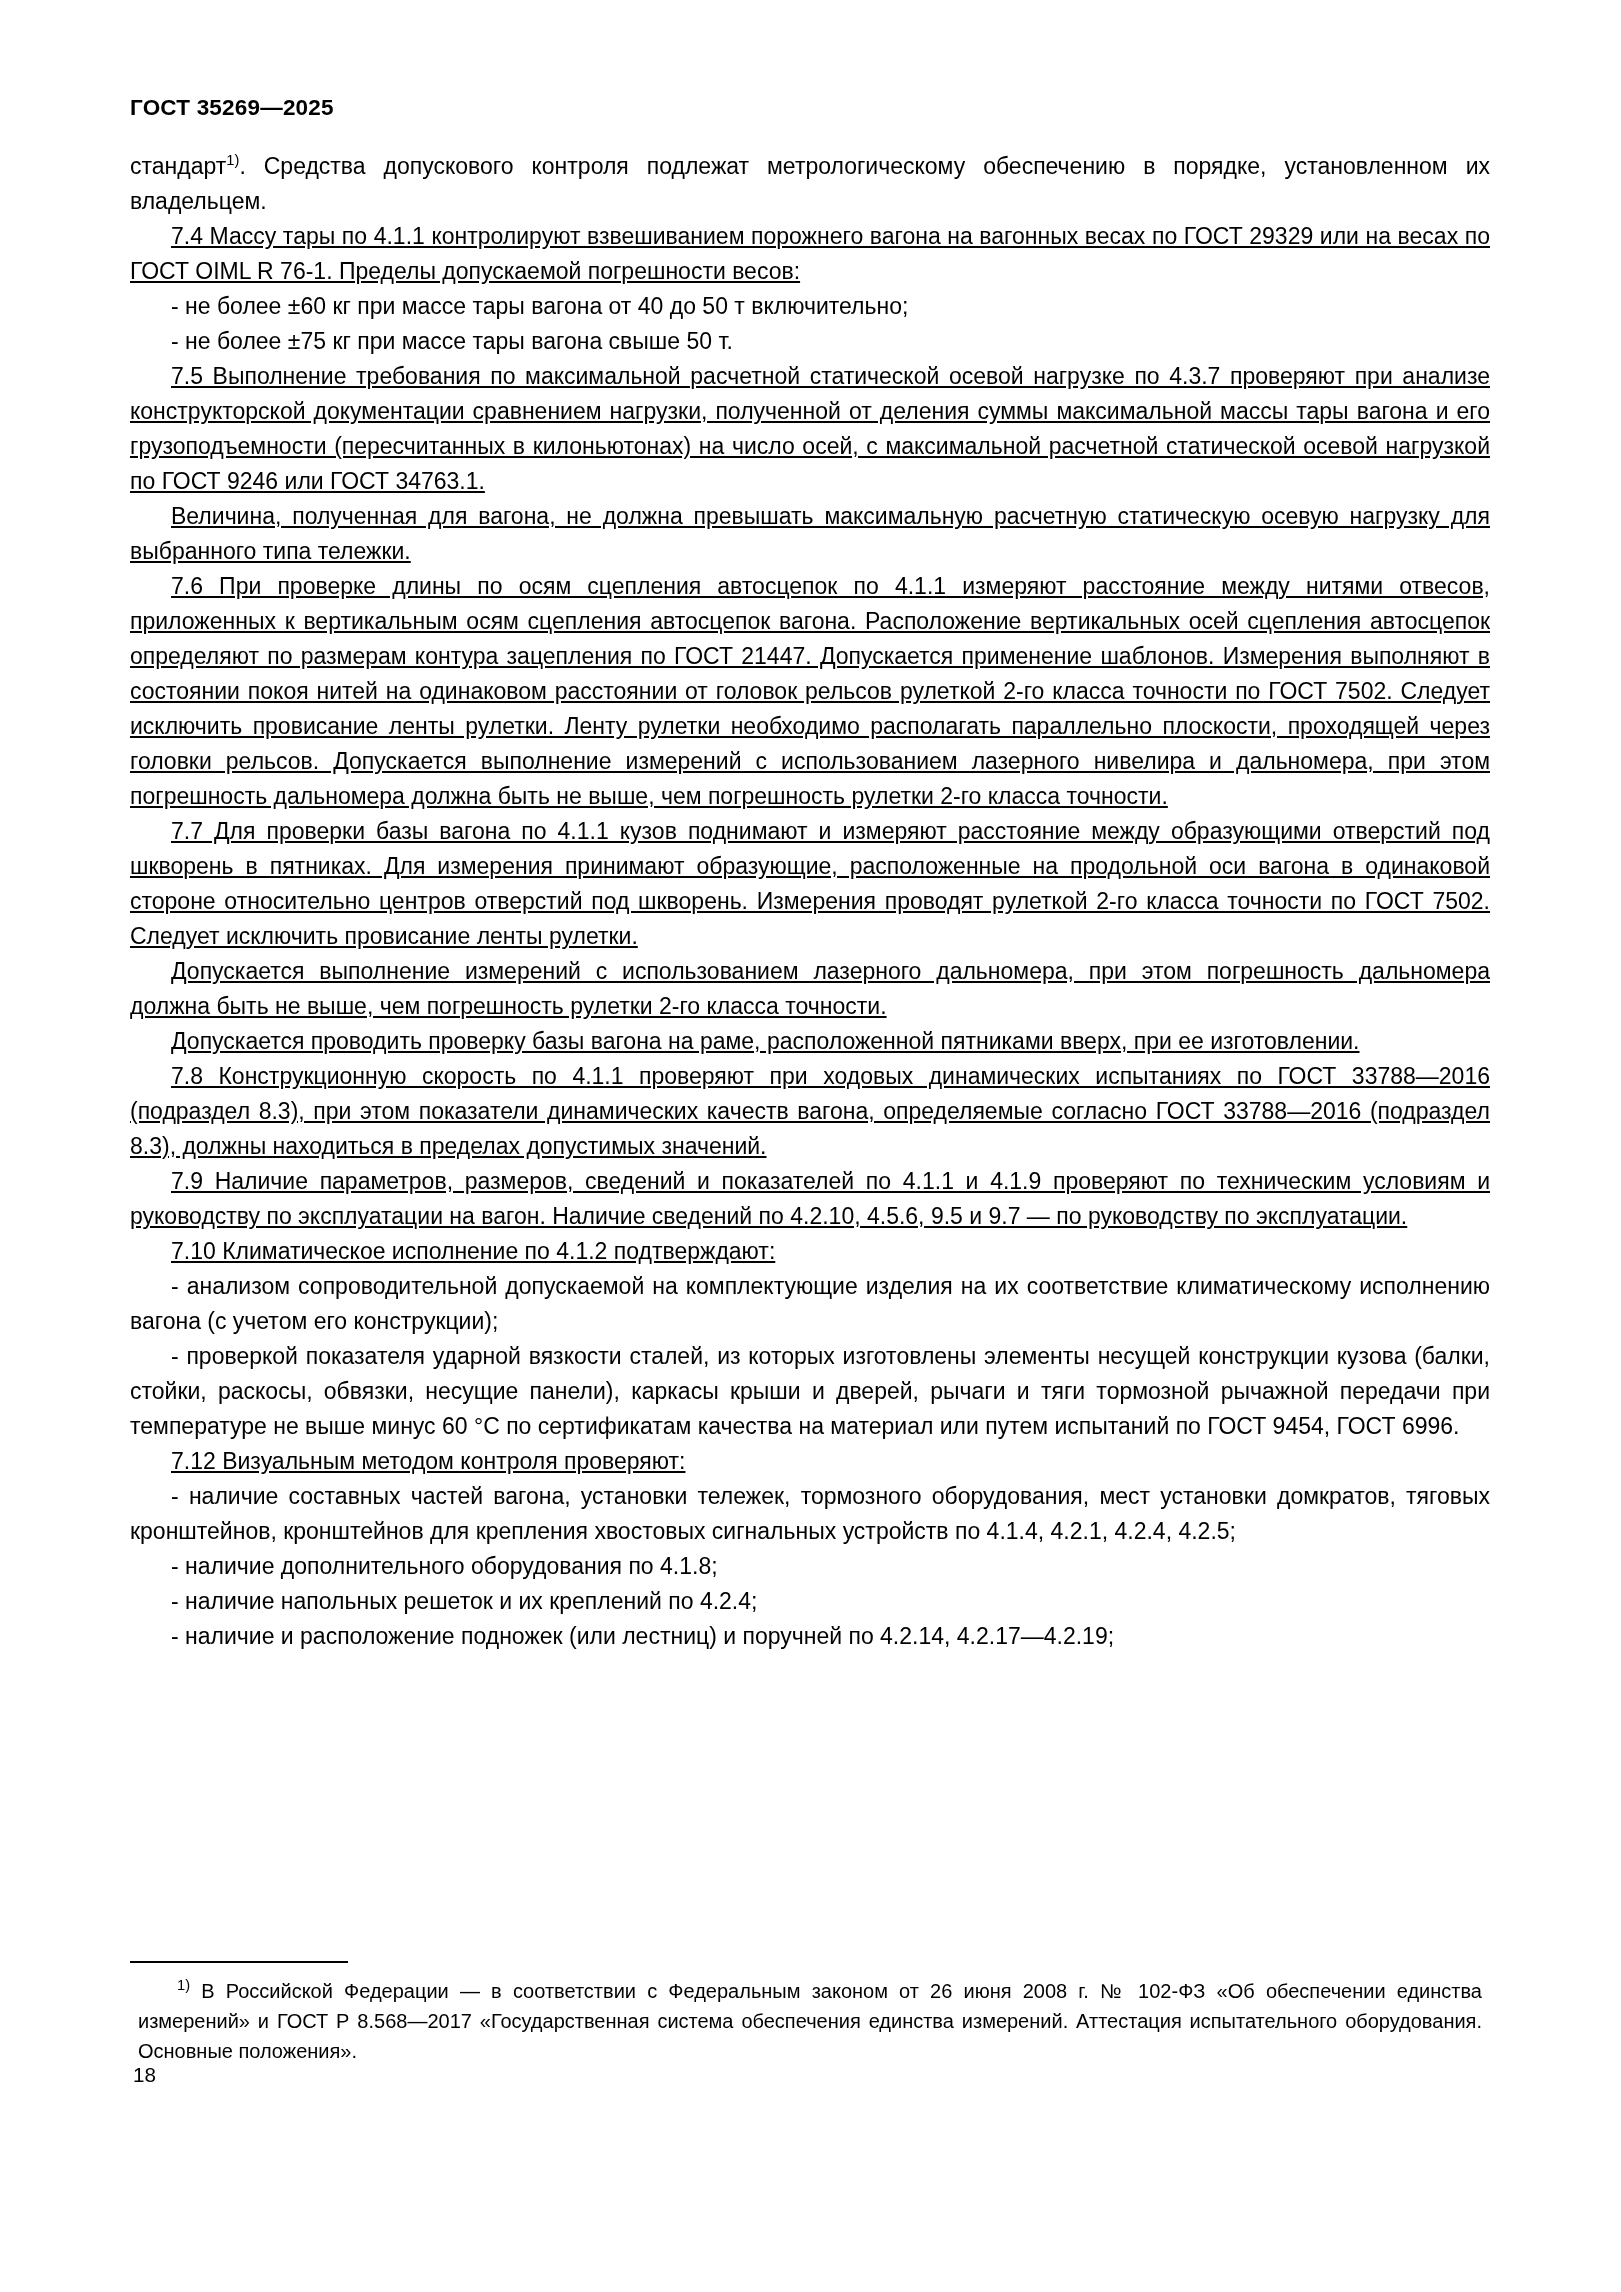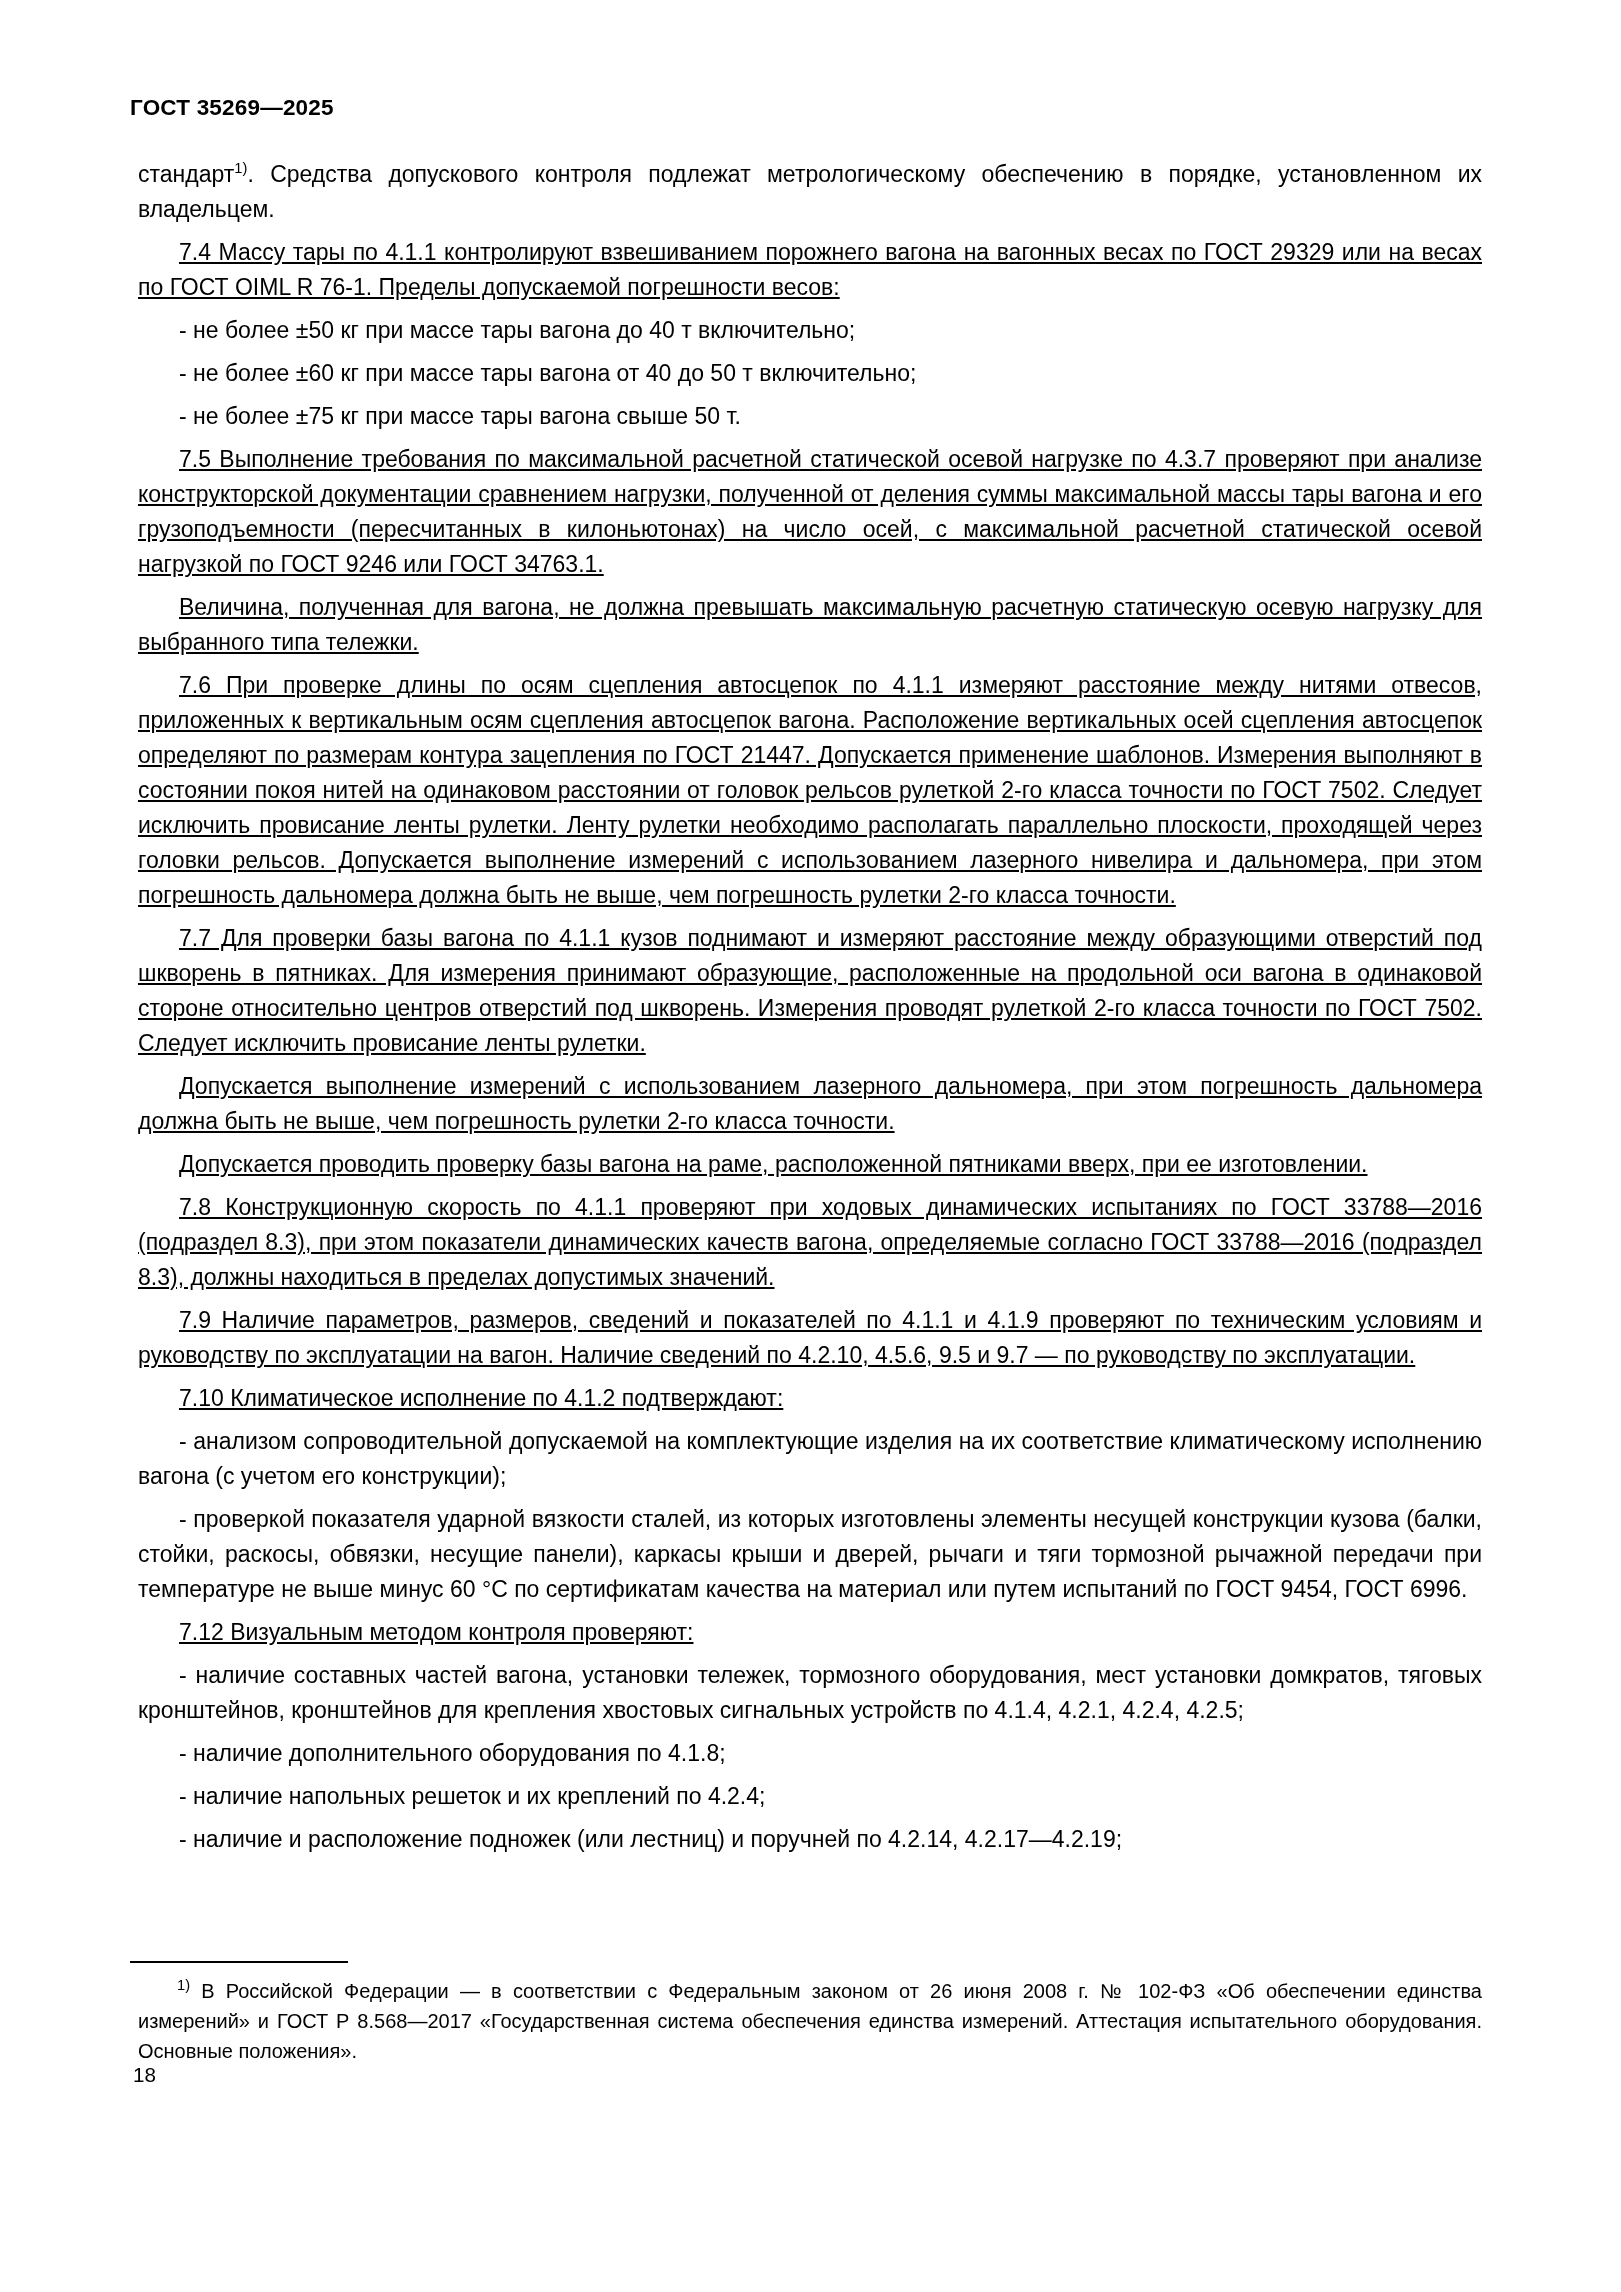--- a/index.html
+++ b/index.html
@@ -35,21 +35,21 @@
 
   
   .body-block {
     position: absolute;
     left: 130px;
     top: 149px;
     width: 1360px;
   }
 
   p.para {
-    margin: 8px;
+    margin: 0;
     font-size: 23px;
     line-height: 35px;
     text-align: justify;
     text-justify: inter-word;
     hyphens: manual;
   }
   p.para.indent {
     text-indent: 41px;
     text-decoration: underline;
   }
@@ -100,21 +100,20 @@
 
 <div class="page">
 
   <div class="doc-header">ГОСТ 35269—2025</div>
 
   <div class="body-block">
 
     <p class="para"><span>стандарт</span><span class="sup">1)</span><span>. Средства допускового контроля подлежат метрологическому обеспечению в порядке, уста­новленном их владельцем.</span></p>
 
     <p class="para indent">7.4 Массу тары по 4.1.1 контролируют взвешиванием порожнего вагона на вагонных весах по ГОСТ 29329 или на весах по ГОСТ OIML R 76-1. Пределы допускаемой погрешности весов:</p>
-    <p class="para dash">- не более ±50 кг при массе тары вагона до 40 т включительно;</p>
     <p class="para dash">- не более ±60 кг при массе тары вагона от 40 до 50 т включительно;</p>
     <p class="para dash">- не более ±75 кг при массе тары вагона свыше 50 т.</p>
 
     <p class="para indent">7.5 Выполнение требования по максимальной расчетной статической осевой нагрузке по 4.3.7 проверяют при анализе конструкторской документации сравнением нагрузки, полученной от деления суммы максимальной массы тары вагона и его грузоподъемности (пересчитанных в килоньютонах) на число осей, с максимальной расчетной статической осевой нагрузкой по ГОСТ 9246 или ГОСТ 34763.1.</p>
     <p class="para indent">Величина, полученная для вагона, не должна превышать максимальную расчетную статическую осевую нагрузку для выбранного типа тележки.</p>
 
     <p class="para indent">7.6 При проверке длины по осям сцепления автосцепок по 4.1.1 измеряют расстояние между ни­тями отвесов, приложенных к вертикальным осям сцепления автосцепок вагона. Расположение вер­тикальных осей сцепления автосцепок определяют по размерам контура зацепления по ГОСТ 21447. Допускается применение шаблонов. Измерения выполняют в состоянии покоя нитей на одинаковом расстоянии от головок рельсов рулеткой 2-го класса точности по ГОСТ 7502. Следует исключить про­висание ленты рулетки. Ленту рулетки необходимо располагать параллельно плоскости, проходящей через головки рельсов. Допускается выполнение измерений с использованием лазерного нивелира и дальномера, при этом погрешность дальномера должна быть не выше, чем погрешность рулетки 2-го класса точности.</p>
 
     <p class="para indent">7.7 Для проверки базы вагона по 4.1.1 кузов поднимают и измеряют расстояние между образующи­ми отверстий под шкворень в пятниках. Для измерения принимают образующие, расположенные на про­дольной оси вагона в одинаковой стороне относительно центров отверстий под шкворень. Измерения проводят рулеткой 2-го класса точности по ГОСТ 7502. Следует исключить провисание ленты рулетки.</p>
     <p class="para indent">Допускается выполнение измерений с использованием лазерного дальномера, при этом погреш­ность дальномера должна быть не выше, чем погрешность рулетки 2-го класса точности.</p>

